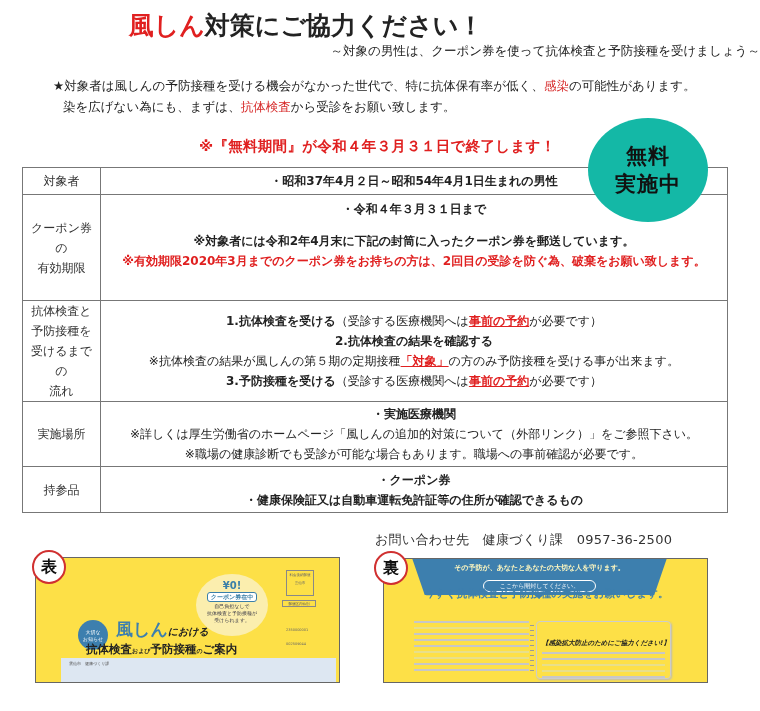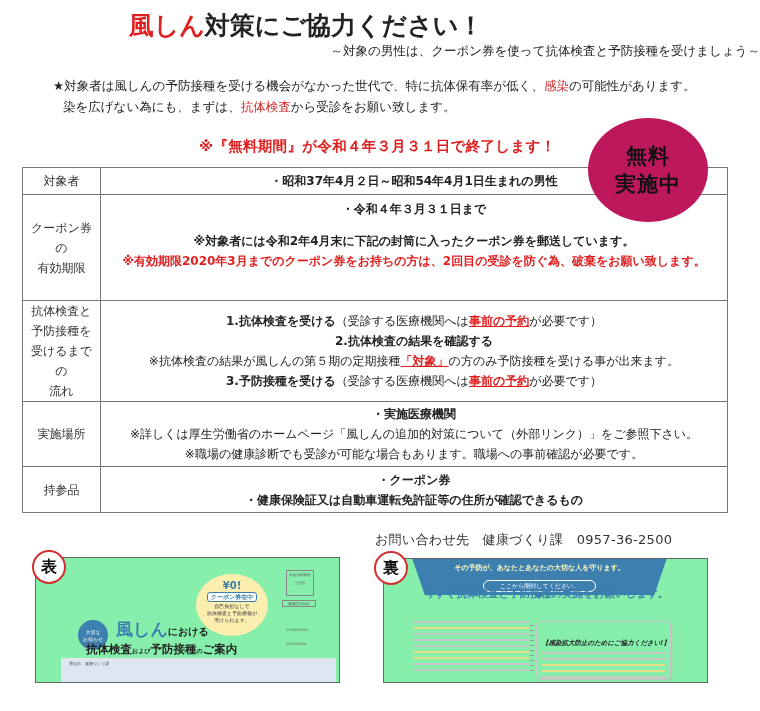--- a/index.html
+++ b/index.html
@@ -10,51 +10,51 @@
   .title .red { color: #e02020; }
   .subtitle { position: absolute; left: 0; top: 43px; width: 760px; text-align: right; font-size: 12.5px; line-height: 16px; color: #222; }
 
   .intro { position: absolute; left: 26px; top: 75px; width: 660px; font-size: 12.5px; line-height: 21px; color: #222; margin-left: 27px; }
   .intro .line { white-space: nowrap; }
   .intro .indent { padding-left: 10px; }
   .intro .red { color: #d62828; }
 
   .notice { position: absolute; left: 175px; top: 137px; font-size: 14.5px; font-weight: bold; color: #e02020; white-space: nowrap; letter-spacing: 0.3px; margin-left: 24px; }
 
-  .badge { position: absolute; left: 588px; top: 118px; width: 120px; height: 104px; border-radius: 50%; background: #be185d; display: flex; flex-direction: column; align-items: center; justify-content: center; z-index: 3; }
+  .badge { position: absolute; left: 588px; top: 118px; width: 120px; height: 104px; border-radius: 50%; background: #14b8a6; display: flex; flex-direction: column; align-items: center; justify-content: center; z-index: 3; }
   .badge span { font-size: 21px; font-weight: bold; color: #111; line-height: 28px; letter-spacing: 1px; }
 
   table.info { position: absolute; left: 22px; top: 167px; width: 706px; border-collapse: collapse; font-size: 12px; z-index: 1; }
   table.info td { border: 1px solid #777; vertical-align: middle; }
   table.info td.label { width: 78px; text-align: center; line-height: 20px; color: #333; font-size: 12px; padding: 0 2px; }
   table.info td.content { padding: 2px 17px; line-height: 20px; color: #222; text-align: center; }
   .b { font-weight: bold; }
   .red { color: #e02020; }
   .redu { color: #e02020; font-weight: bold; text-decoration: underline; }
   .gap { height: 12px; }
 
   .contact { position: absolute; left: 375px; top: 531px; font-size: 13px; color: #333; white-space: nowrap; letter-spacing: 0.3px; }
 
   
-  .env { position: absolute; border: 1.5px solid #666; background: #86efac; overflow: hidden; }
+  .env { position: absolute; border: 1.5px solid #666; background: #fde047; overflow: hidden; }
   .env-front { left: 35px; top: 557px; width: 305px; height: 126px; }
   .env-back { left: 383px; top: 558px; width: 325px; height: 125px; }
   .circle-label { position: absolute; width: 34px; height: 34px; border: 2px solid #d03030; border-radius: 50%; background: #fff; display: flex; align-items: center; justify-content: center; font-size: 16px; font-weight: bold; color: #111; z-index: 4; }
   .circle-front { left: 32px; top: 550px; }
   .circle-back { left: 374px; top: 551px; }
 
   .bubble { position: absolute; left: 160px; top: 16px; width: 72px; height: 62px; background: #fbeeae; border-radius: 50%; text-align: center; font-size: 5px; line-height: 7px; color: #334; padding-top: 6px; }
   .bubble .yen { font-size: 10px; font-weight: bold; color: #3a7fa8; line-height: 11px; }
   .bubble .cp { display: inline-block; border: 1px solid #3a7fa8; border-radius: 3px; color: #3a7fa8; font-size: 6px; line-height: 8px; padding: 0 3px; background: #fff; margin: 1px 0; font-weight: bold; }
   .stamp { position: absolute; left: 250px; top: 12px; width: 28px; height: 26px; border: 1px solid #888; font-size: 3.5px; color: #666; text-align: center; line-height: 8px; }
   .stamp2 { position: absolute; left: 246px; top: 42px; width: 34px; height: 7px; border: 1px solid #888; font-size: 3.5px; color: #555; text-align: center; line-height: 6px; }
   .codes { position: absolute; left: 250px; font-size: 3.5px; color: #666; }
   .tag { position: absolute; left: 42px; top: 62px; width: 30px; height: 30px; border-radius: 50%; background: #3d7fae; color: #fff; font-size: 5px; line-height: 7px; text-align: center; padding-top: 9px; }
   .front-title1 { position: absolute; left: 80px; top: 60px; font-family: "DejaVu Serif", serif; font-size: 17px; color: #3d7fae; font-weight: bold; white-space: nowrap; }
-  .front-title1 small { font-size: 10px; color: #222; }
+  .front-title1 small { font-size: 10px; color: #222; font-style: italic; }
   .front-title2 { position: absolute; left: 50px; top: 84px; font-family: "DejaVu Serif", serif; font-size: 11.5px; color: #222; font-weight: bold; white-space: nowrap; }
   .front-title2 small { font-size: 6px; }
   .front-bar { position: absolute; left: 25px; top: 100px; width: 275px; height: 26px; background: #dde7f2; font-size: 4px; color: #555; padding: 3px 8px; line-height: 6px; }
 
   
   .back-banner { position: absolute; left: 28px; top: -1px; width: 255px; height: 37px; background: #3d7fae; clip-path: polygon(0 0, 100% 0, 95% 100%, 5% 100%); text-align: center; }
   .back-banner .t1 { font-size: 7px; color: #fff8c0; font-weight: bold; padding-top: 5px; line-height: 10px; }
   .back-banner .t2 { display: inline-block; border: 1px solid #fff; border-radius: 7px; font-size: 6px; color: #fff; padding: 1px 16px; margin-top: 2px; line-height: 8px; }
   .back-arrow { position: absolute; left: 150px; top: 35px; width: 0; height: 0; border-left: 5px solid transparent; border-right: 5px solid transparent; border-top: 5px solid #3d7fae; }
   .back-title { position: absolute; left: 0; top: 28px; width: 325px; text-align: center; font-size: 10.5px; color: #3d7fae; font-weight: bold; white-space: nowrap; }

